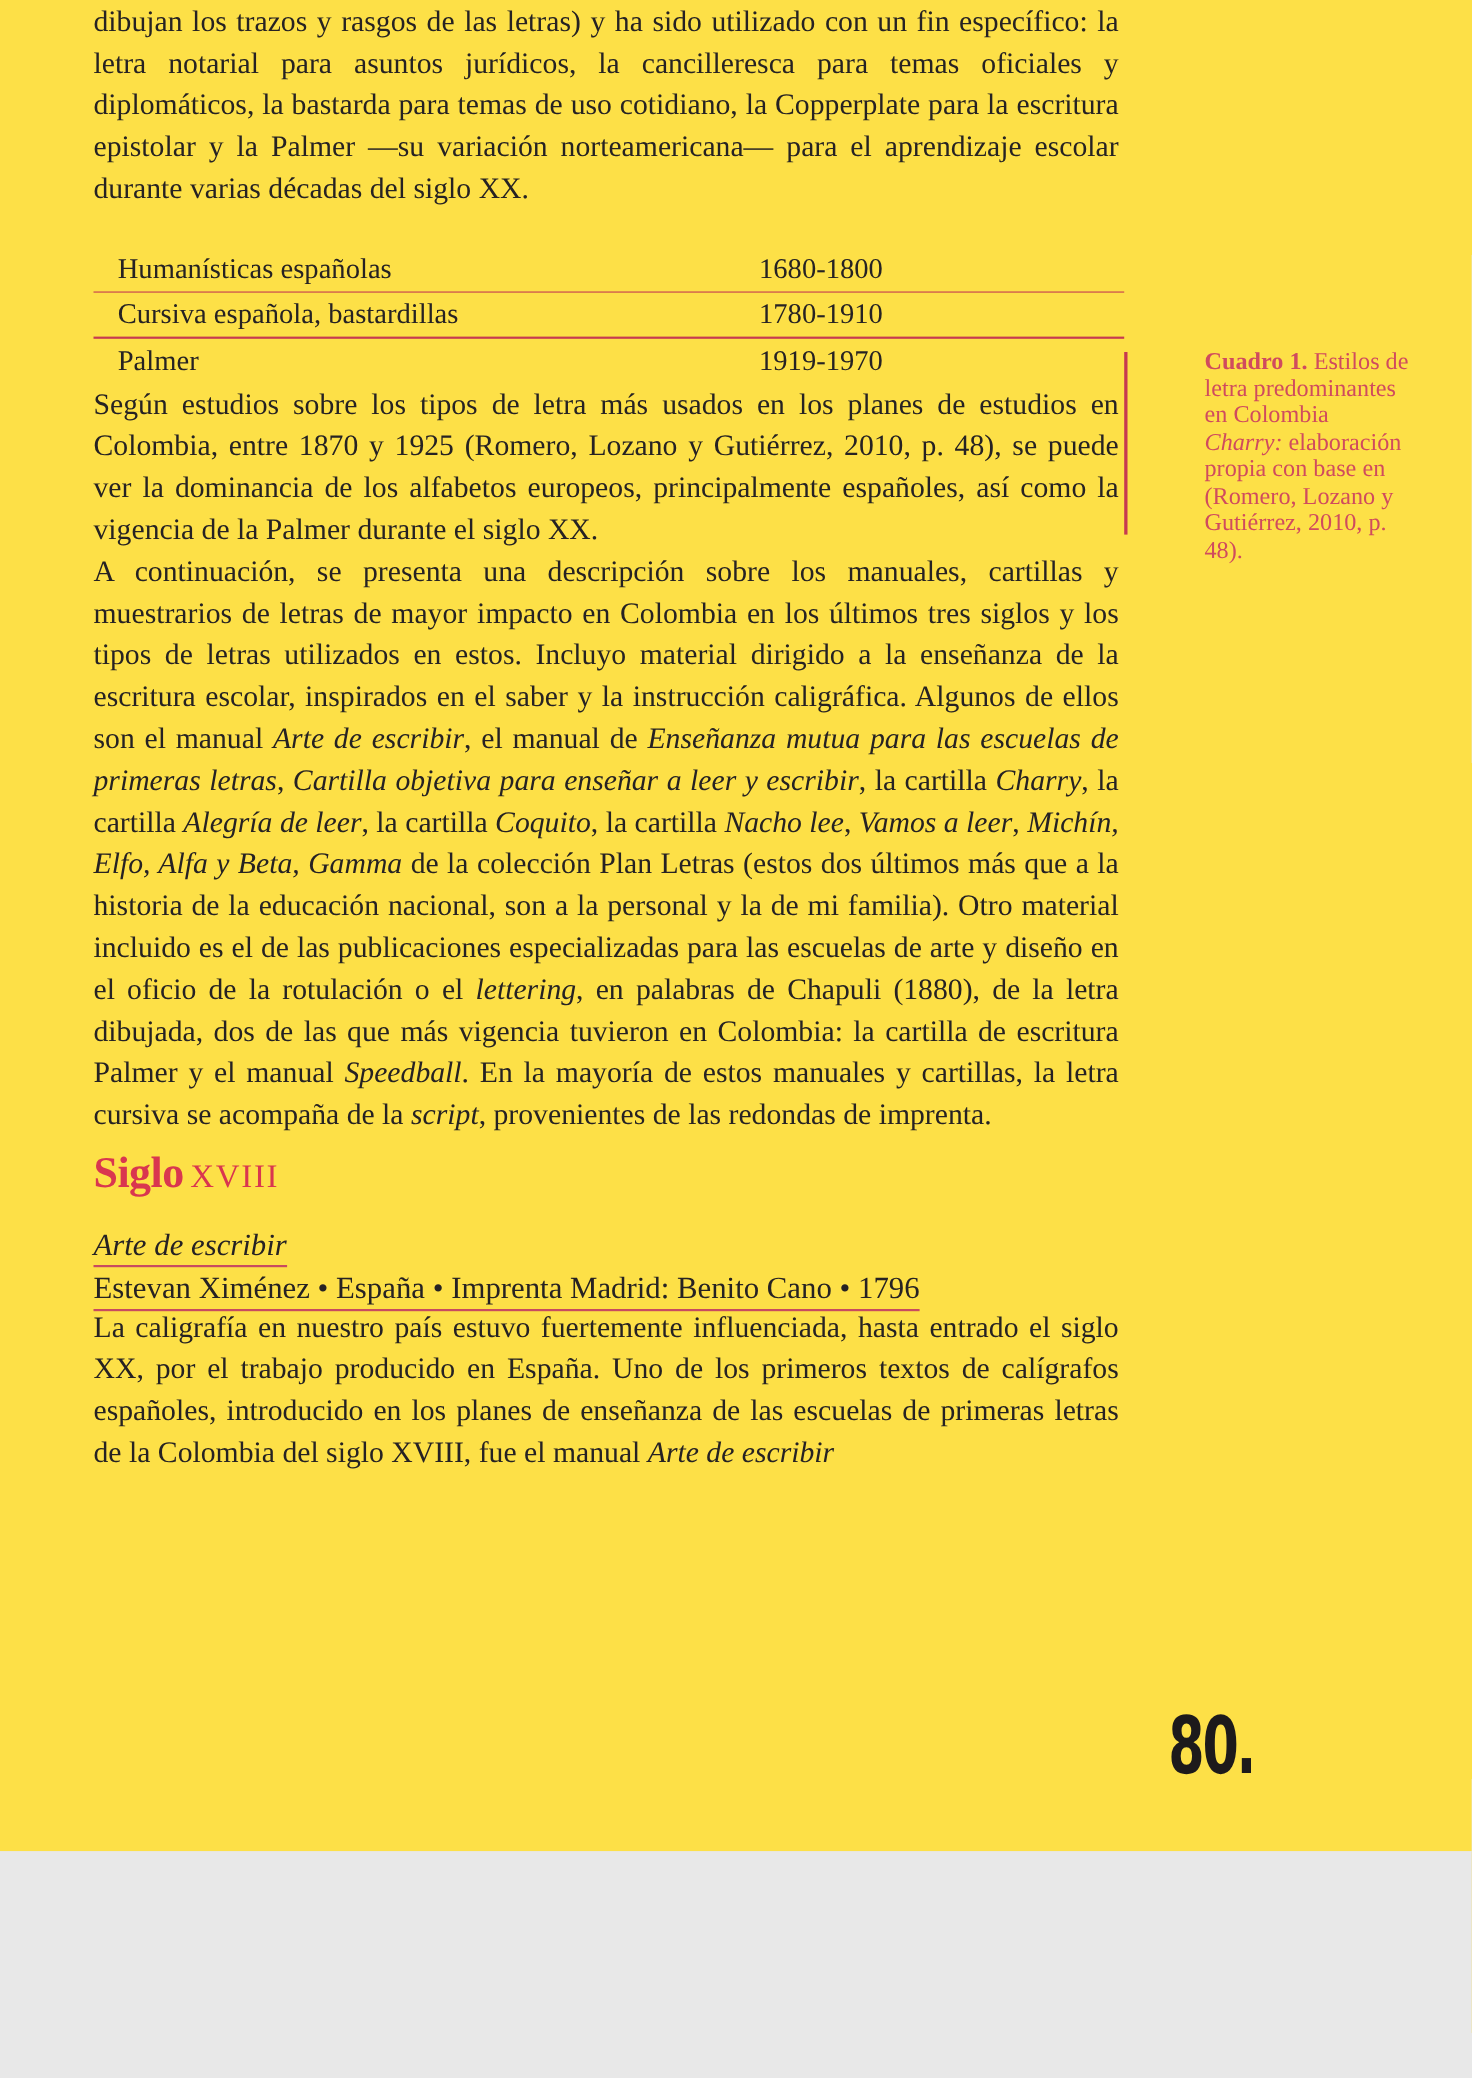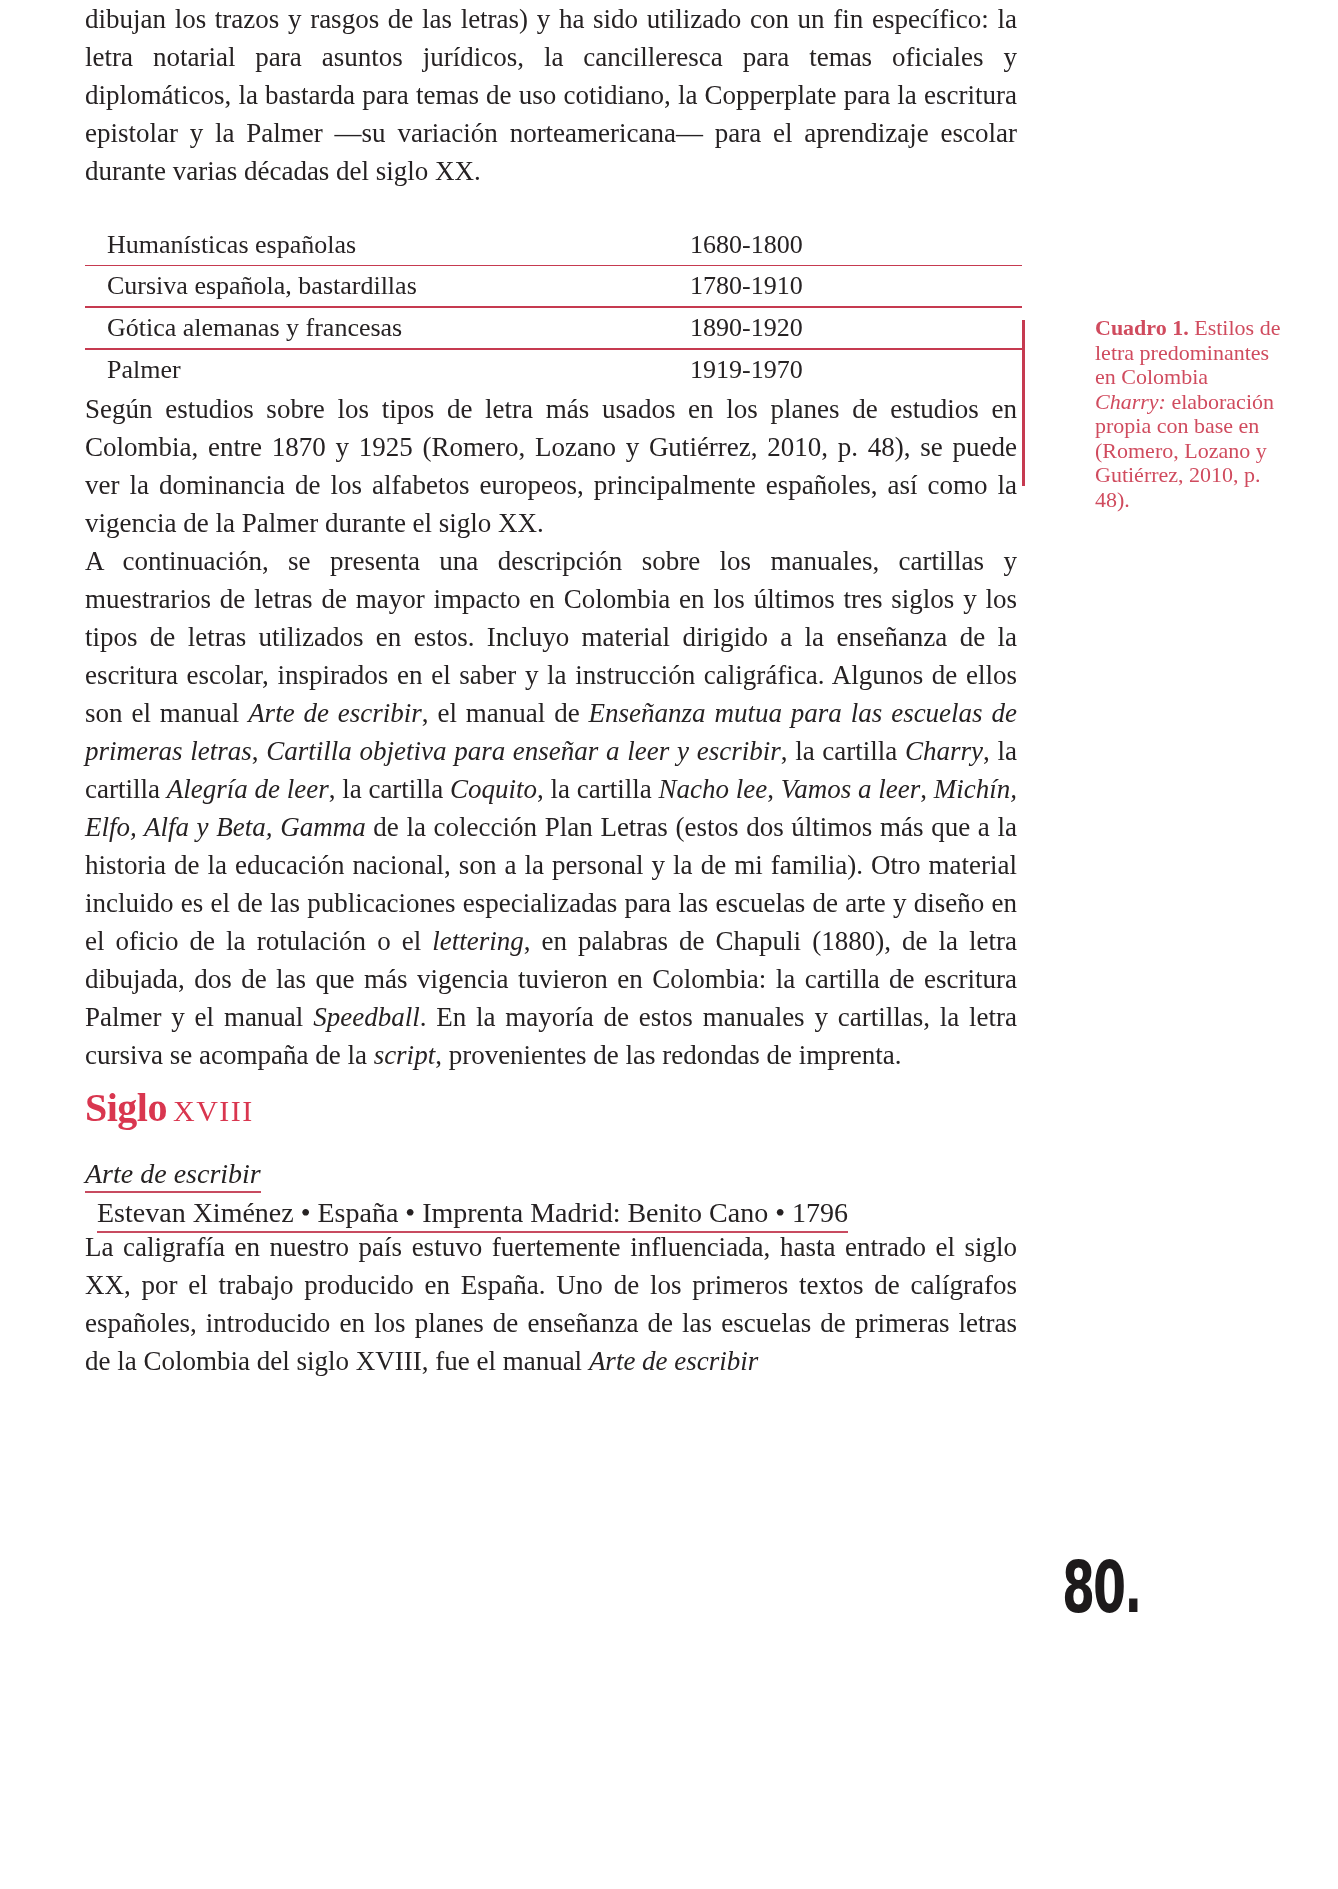--- a/index.html
+++ b/index.html
@@ -1,20 +1,20 @@
 <!DOCTYPE html>
 <html><head>
 <meta charset="utf-8">
 <style>
   html,body{margin:0;padding:0;background:#e8e8e8;}
   .page{
     position:relative;
-    width:1338px;height:1889px;
+    width:1338px;height:1683px;
     margin:0 auto;
-    background:#ffffff;
+    background:#fde047;
     font-family:"Liberation Serif", serif;
     color:#262223;
     overflow:hidden;
   }
   .content{
     position:absolute;left:85px;top:0;width:932px;
   }
   p.body{
     margin:0;
     font-size:27px;
@@ -97,21 +97,20 @@
     padding-bottom:2px;
   }
   .entry-meta{
     margin-top:9px;
     font-size:28px;
     line-height:30px;
   }
   .entry-meta .u-wrap{
     border-bottom:2px solid #c84b60;
     padding-bottom:3px;
-    margin-left:12px;
   }
 
   
   .page-number{
     position:absolute;
     left:1062px;top:1551px;
     font-family:"DejaVu Sans", sans-serif;
     font-weight:bold;
     font-size:72px;
     line-height:72px;
@@ -133,24 +132,20 @@
 
     <div class="styles-table">
       <div class="t-row rule-thin">
         <span class="t-style">Humanísticas españolas</span>
         <span class="t-years">1680-1800</span>
       </div>
       <div class="t-row rule-thick">
         <span class="t-style">Cursiva española, bastardillas</span>
         <span class="t-years">1780-1910</span>
       </div>
-      <div class="t-row rule-thick">
-        <span class="t-style">Gótica alemanas y francesas</span>
-        <span class="t-years">1890-1920</span>
-      </div>
       <div class="t-row">
         <span class="t-style">Palmer</span>
         <span class="t-years">1919-1970</span>
       </div>
     </div>
 
     <p class="body p2"><span>Según estudios sobre los tipos de letra más usados en los planes de estudios en Colombia, entre 1870 y 1925 (Romero, Lozano y Gutiérrez, 2010, p. 48), se puede ver la dominancia de los alfabetos europeos, principalmente españoles, así como la vigencia de la Palmer durante el siglo XX.</span></p>
 
     <p class="body p3"><span>A continuación, se presenta una descripción sobre los manuales, cartillas y muestrarios de letras de mayor impacto en Colombia en los últimos tres siglos y los tipos de letras utilizados en estos. Incluyo material dirigido a la enseñanza de la escritura escolar, inspirados en el saber y la instrucción caligráfica. Algunos de ellos son el manual </span><span class="seg-i">Arte de escribir</span><span>, el manual de </span><span class="seg-i">Enseñanza mutua para las escuelas de primeras letras</span><span>, </span><span class="seg-i">Cartilla objetiva para enseñar a leer y escribir</span><span>, la cartilla </span><span class="seg-i">Charry</span><span>, la cartilla </span><span class="seg-i">Alegría de leer</span><span>, la cartilla </span><span class="seg-i">Coquito</span><span>, la cartilla </span><span class="seg-i">Nacho lee</span><span>, </span><span class="seg-i">Vamos a leer</span><span>, </span><span class="seg-i">Michín, Elfo, Alfa y Beta, Gamma</span><span> de la colección Plan Letras (estos dos últimos más que a la historia de la educación nacional, son a la personal y la de mi familia). Otro material incluido es el de las publicaciones especializadas para las escuelas de arte y diseño en el oficio de la rotulación o el </span><span class="seg-i">lettering</span><span>, en palabras de Chapuli (1880), de la letra dibujada, dos de las que más vigencia tuvieron en Colombia: la cartilla de escritura Palmer y el manual </span><span class="seg-i">Speedball</span><span>. En la mayoría de estos manuales y cartillas, la letra cursiva se acompaña de la </span><span class="seg-i">script</span><span>, provenientes de las redondas de imprenta.</span></p>
 

